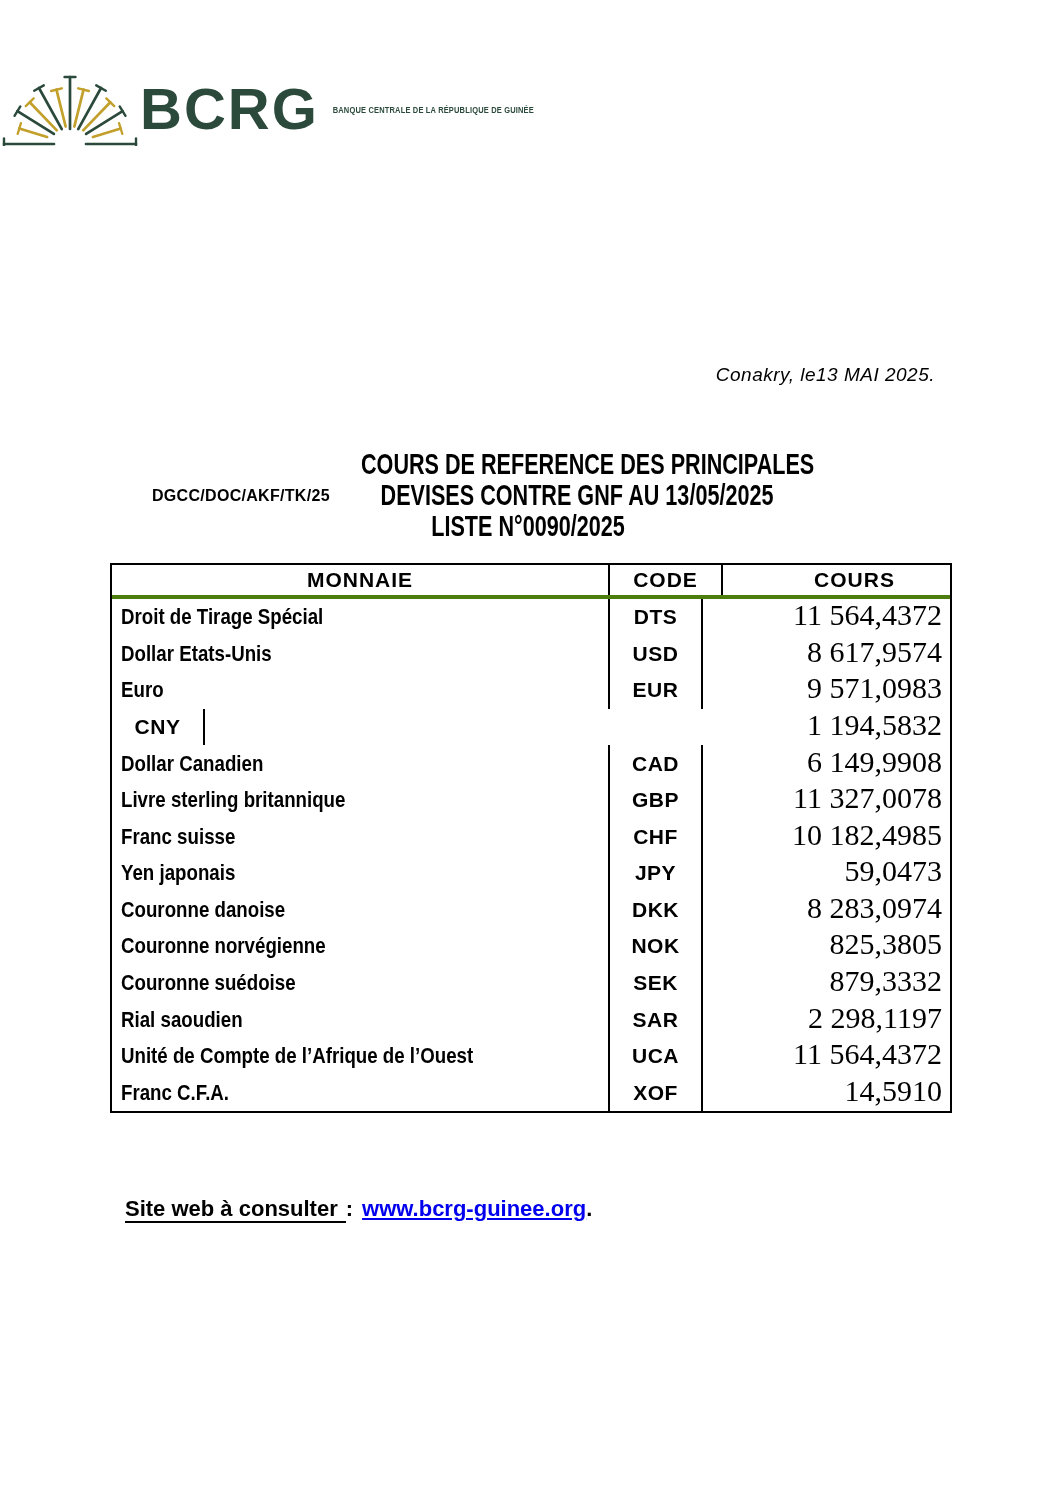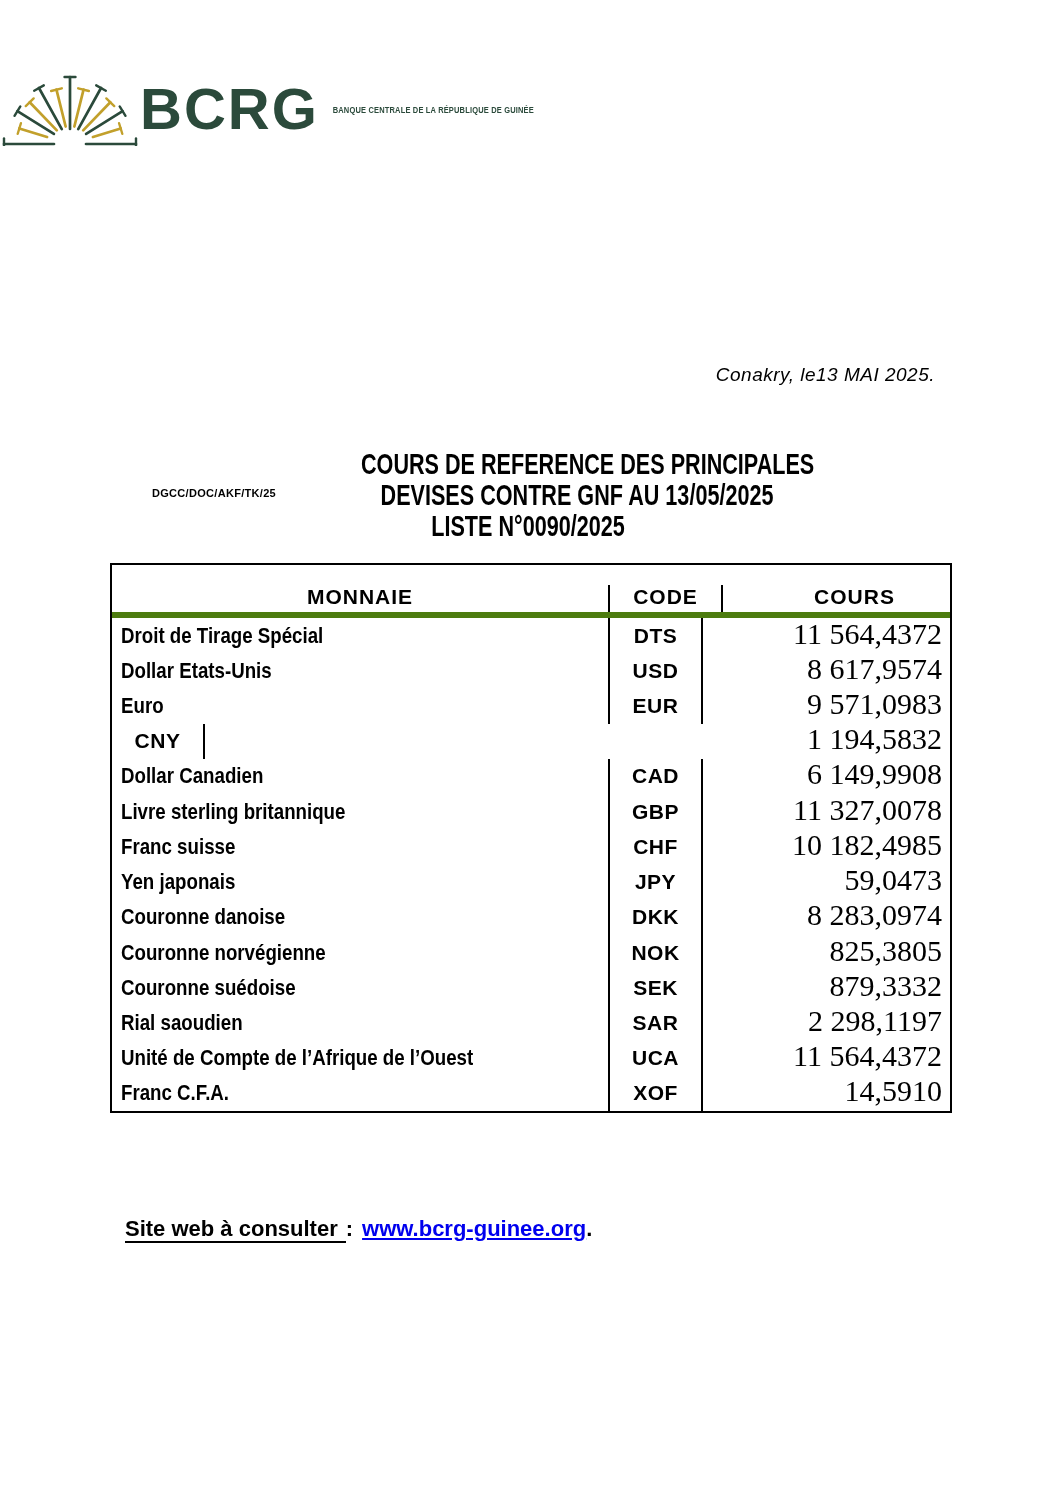--- a/index.html
+++ b/index.html
@@ -24,37 +24,37 @@
     margin-top:3px; color:#2b4a3b; white-space:nowrap;
     transform:scaleX(0.88); transform-origin:center;
   }
   
   .date-line {
     position:absolute; top:364px; right:123px;
     font-size:19px; font-style:italic; letter-spacing:0.5px;
   }
   .doc-reference {
     position:absolute; top:487px; left:152px;
-    font-size:11px; font-weight:bold; letter-spacing:0.3px;
+    font-size:16px; font-weight:bold; letter-spacing:0.3px;
   }
   
   .doc-title {
     position:absolute; top:448px; left:277px; width:600px;
     text-align:center; font-weight:bold; font-size:30px; line-height:31px;
     transform:scaleX(0.72); transform-origin:center; white-space:nowrap;
   }
   .doc-title .line3 { transform:translateX(-68px); }
   
   .rates-table {
     position:absolute; top:563px; left:110px; width:842px; height:550px;
     border:2px solid #000; display:flex; flex-direction:column;
   }
   .thead {
-    display:flex; height:53px; border-bottom:6px solid #4d7c0f;
-    font-weight:bold; font-size:21px; letter-spacing:1px;align-items:flex-end;
+    display:flex; height:34px; border-bottom:4px solid #4d7c0f;
+    font-weight:bold; font-size:21px; letter-spacing:1px;
   }
   .thead > div { display:flex; align-items:flex-end; justify-content:center; padding-bottom:3px; }
   .col-monnaie { width:498px; border-right:2px solid #000; }
   .col-code    { width:113px; border-right:2px solid #000; }
   .col-cours   { flex:1;padding-left:36px; }
   .tbody { flex:1; display:flex; flex-direction:column; }
   .trow { flex:1; display:flex; }
   .trow > div { display:flex; align-items:center; }
   .cell-monnaie {
     width:498px; border-right:2px solid #000; padding-left:9px;
@@ -67,21 +67,21 @@
   }
   .cell-cours {
     flex:1; justify-content:flex-end; padding-right:8px;
     font-family:"Liberation Serif", serif; font-size:30px;
     transform:translateY(-2px);
     padding-left:15px;
   }
   
   .site-line {
     position:absolute; top:1196px; left:125px;
-    font-size:22px; font-weight:bold; white-space:nowrap;margin-top:20px;
+    font-size:22px; font-weight:bold; white-space:nowrap;
   }
   .site-label { border-bottom:2.5px solid #000; padding-right:8px; }
   .site-sep { margin-right:9px; }
   .site-link { color:#0000ee; text-decoration:underline; cursor:pointer; }
 </style>
 </head>
 <body>
 
 <div>
 

